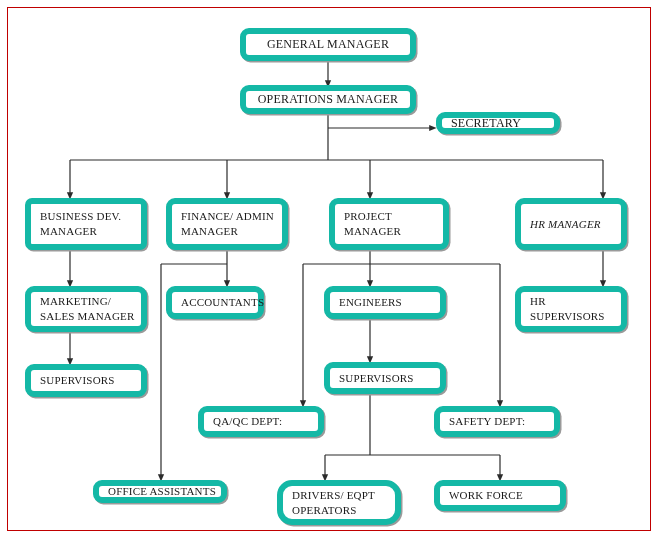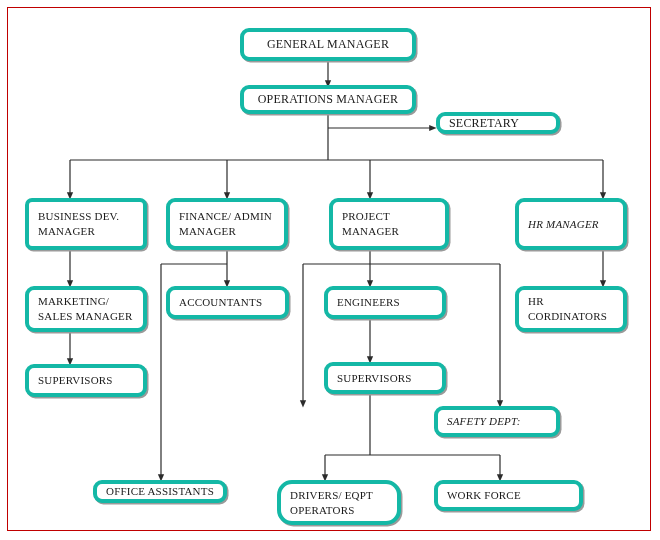--- a/index.html
+++ b/index.html
@@ -29,21 +29,21 @@
     position: absolute;
     left: 0;
     top: 0;
     width: 660px;
     height: 540px;
   }
   .node {
     position: absolute;
     box-sizing: border-box;
     background: #ffffff;
-    border: 4px solid #14b8a6;
+    border: 6px solid #14b8a6;
     border-radius: 9px;
     box-shadow: 1.5px 1.5px 0 0 #9a9a9a;
     display: flex;
     flex-direction: column;
     justify-content: center;
     font-size: 11px;
     line-height: 1.35;
     letter-spacing: 0.2px;
     color: #1a1a1a;
     white-space: pre-line;
@@ -152,52 +152,55 @@
 
   <div class="node left-text" style="left:515px; top:198px; width:112px; height:52px;font-style:italic;">
     <span class="label">HR MANAGER</span>
   </div>
 
   <div class="node left-text" style="left:25px; top:286px; width:122px; height:46px;justify-content:center;">
     <span class="label">MARKETING/
 SALES MANAGER</span>
   </div>
 
-  <div class="node left-text" style="left:166px; top:286px; width:123px; height:33px;">
+  <div class="node left-text" style="left:166px; top:286px; width:98px; height:33px;">
     <span class="label">ACCOUNTANTS</span>
   </div>
 
   <div class="node left-text" style="left:324px; top:286px; width:122px; height:33px;">
     <span class="label">ENGINEERS</span>
   </div>
 
   <div class="node left-text" style="left:515px; top:286px; width:112px; height:46px;">
     <span class="label">HR
-CORDINATORS</span>
+SUPERVISORS</span>
   </div>
 
   <div class="node left-text" style="left:25px; top:364px; width:122px; height:33px;">
     <span class="label">SUPERVISORS</span>
   </div>
 
   <div class="node left-text" style="left:324px; top:362px; width:122px; height:32px;">
     <span class="label">SUPERVISORS</span>
   </div>
 
-
-  <div class="node left-text" style="left:434px; top:406px; width:126px; height:31px;font-style:italic;">
+  <div class="node left-text" style="left:198px; top:406px; width:126px; height:31px;">
+    <span class="label">QA/QC DEPT:</span>
+  </div>
+
+  <div class="node left-text" style="left:434px; top:406px; width:126px; height:31px;">
     <span class="label">SAFETY DEPT:</span>
   </div>
 
   <div class="node left-text" style="left:93px; top:480px; width:134px; height:23px;">
     <span class="label">OFFICE ASSISTANTS</span>
   </div>
 
   <div class="node left-text" style="left:277px; top:480px; width:124px; height:45px;border-radius:15px;">
     <span class="label">DRIVERS/ EQPT
 OPERATORS</span>
   </div>
 
-  <div class="node left-text" style="left:434px; top:480px; width:149px; height:31px;">
+  <div class="node left-text" style="left:434px; top:480px; width:132px; height:31px;">
     <span class="label">WORK FORCE</span>
   </div>
 
 </div>
 
 </body></html>

